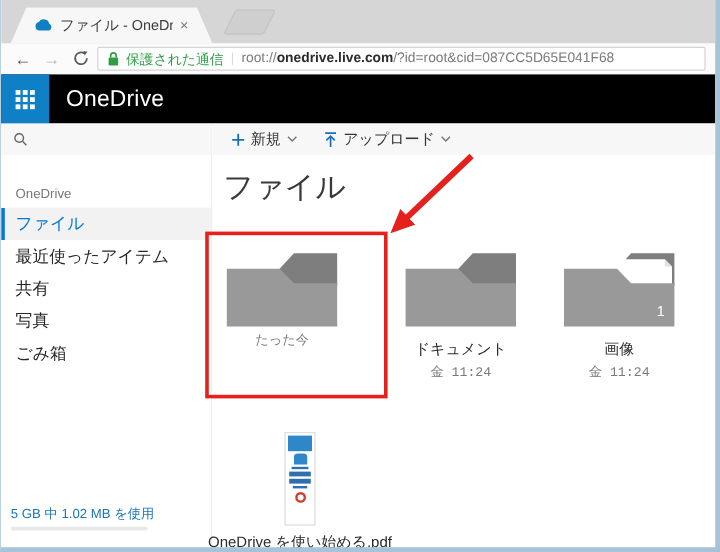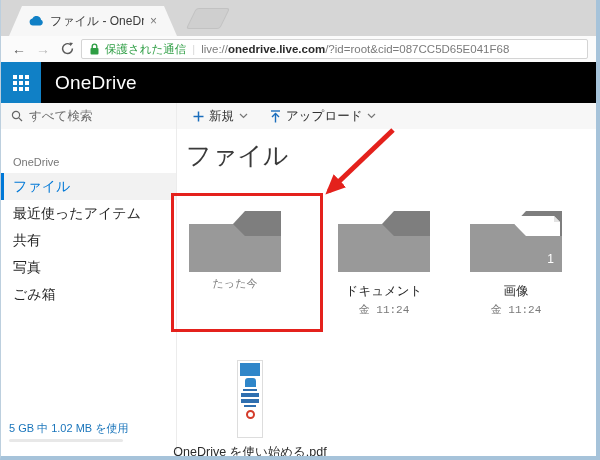--- a/index.html
+++ b/index.html
@@ -107,21 +107,21 @@
         <polygon points="9.2,0.6 12.9,1.2 10.2,4.6" fill="#5a5a5a"></polygon>
       </svg>
     </span>
     <div class="addressbar">
       <svg width="9" height="12" viewBox="0 0 9 12">
         <rect x="0.5" y="5" width="8" height="6.5" rx="1" fill="#2e9e44"></rect>
         <path d="M2.2 5V3.4a2.3 2.3 0 0 1 4.6 0V5" fill="none" stroke="#2e9e44" stroke-width="1.4"></path>
       </svg>
       <span class="secure-text">保護された通信</span>
       <span class="addr-sep">|</span>
-      <span class="url"><span>live://</span><span class="host">onedrive.live.com</span><span>/?id=root&amp;cid=087CC5D65E041F68</span></span>
+      <span class="url"><span>root://</span><span class="host">onedrive.live.com</span><span>/?id=root&amp;cid=087CC5D65E041F68</span></span>
     </div>
   </div>
 
   <div class="appheader">
     <div class="waffle-btn">
       <div class="waffle">
         <span></span>
           <span></span>
           <span></span>
           <span></span>
@@ -136,21 +136,20 @@
   </div>
 
   <div class="cols">
 
     <div class="sidebar">
       <div class="search-row">
         <svg width="12" height="12" viewBox="0 0 12 12">
           <circle cx="5" cy="5" r="3.6" fill="none" stroke="#666" stroke-width="1.2"></circle>
           <line x1="7.8" y1="7.8" x2="11" y2="11" stroke="#666" stroke-width="1.2"></line>
         </svg>
-        <input class="search-input" placeholder="すべて検索" style="">
       </div>
       <div class="side-section-label">OneDrive</div>
       <ul class="side-list">
         <li class="side-item active">ファイル</li>
         <li class="side-item">最近使ったアイテム</li>
         <li class="side-item">共有</li>
         <li class="side-item">写真</li>
         <li class="side-item">ごみ箱</li>
       </ul>
       <div class="storage-text">5 GB 中 1.02 MB を使用</div>

